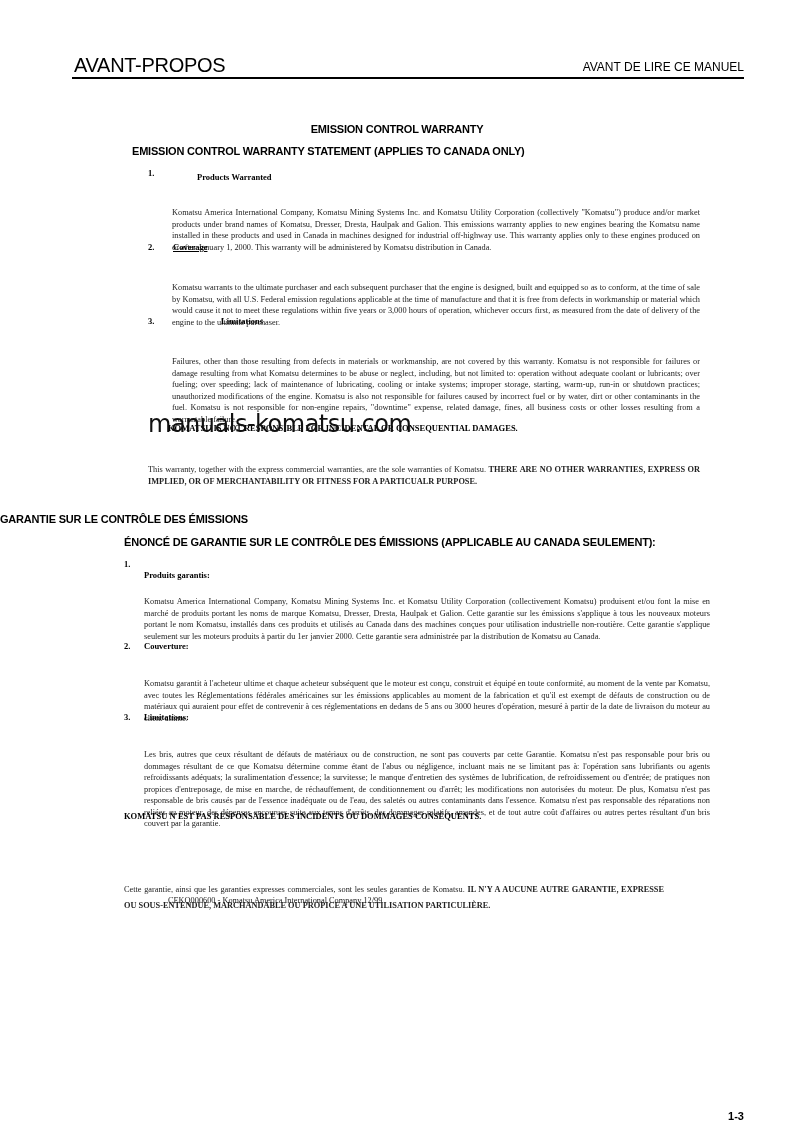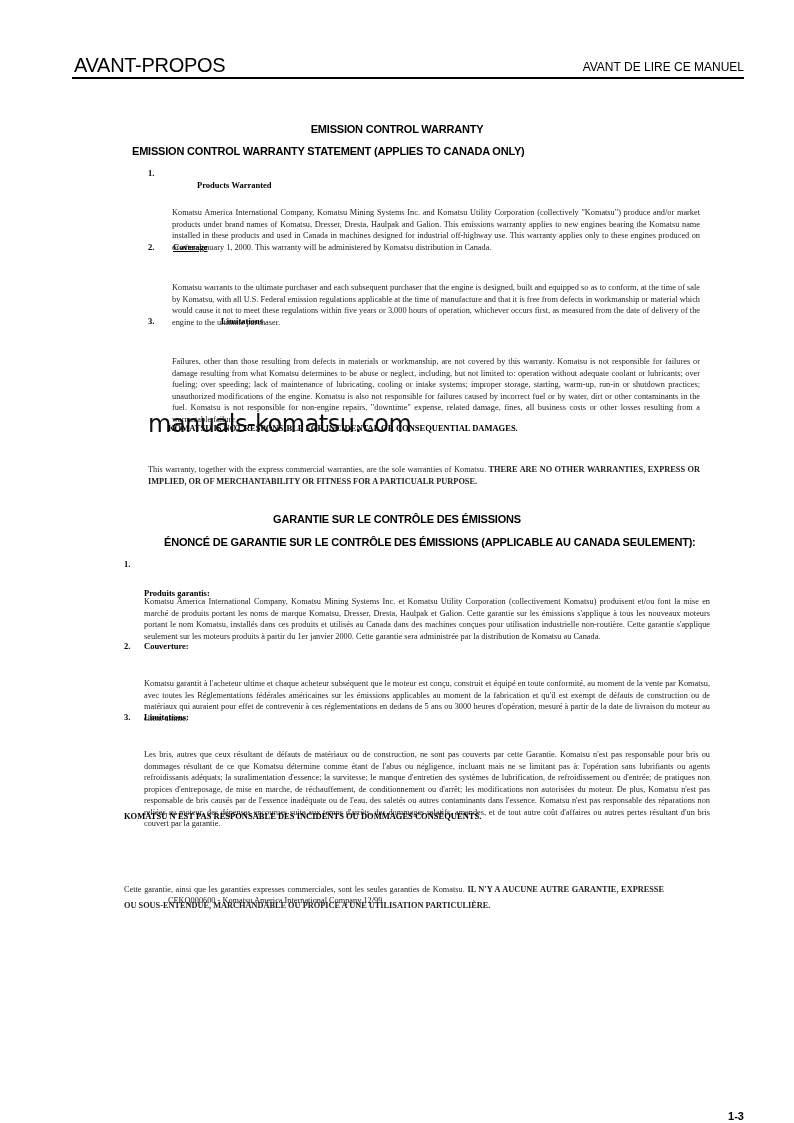--- a/index.html
+++ b/index.html
@@ -20,44 +20,44 @@
 <body>
 
 <div class="hdr-left">AVANT-PROPOS</div>
 <div class="hdr-right">AVANT DE LIRE CE MANUEL</div>
 <div class="hdr-rule"></div>
 
 <div class="abs sans-b" style="left:0;width:794px;top:123px;text-align:center;">EMISSION CONTROL WARRANTY</div>
 <div class="abs sans-b" style="left:132px;top:145px;">EMISSION CONTROL WARRANTY STATEMENT (APPLIES TO CANADA ONLY)</div>
 
 <div class="num" style="left:148px;top:168px;">1.</div>
-<div class="abs serif-b" style="left:173px;top:180px;padding-left:24px;">Products Warranted</div>
+<div class="abs serif-b" style="left:173px;top:172px;padding-left:24px;">Products Warranted</div>
 <div class="para serif" style="left:172px;top:187px;width:528px;">Komatsu America International Company, Komatsu Mining Systems Inc. and Komatsu Utility Corporation (collectively "Komatsu") produce and/or market products under brand names of Komatsu, Dresser, Dresta, Haulpak and Galion. This emissions warranty applies to new engines bearing the Komatsu name installed in these products and used in Canada in machines designed for industrial off-highway use. This warranty applies only to these engines produced on or after January 1, 2000. This warranty will be administered by Komatsu distribution in Canada.</div>
 
 <div class="num" style="left:148px;top:242px;">2.</div>
 <div class="abs serif-b" style="left:173px;top:242px;text-decoration:underline;">Coverage</div>
 <div class="para serif" style="left:172px;top:262px;width:528px;">Komatsu warrants to the ultimate purchaser and each subsequent purchaser that the engine is designed, built and equipped so as to conform, at the time of sale by Komatsu, with all U.S. Federal emission regulations applicable at the time of manufacture and that it is free from defects in workmanship or material which would cause it not to meet these regulations within five years or 3,000 hours of operation, whichever occurs first, as measured from the date of delivery of the engine to the ultimate purchaser.</div>
 
 <div class="num" style="left:148px;top:316px;">3.</div>
 <div class="abs serif-b" style="left:173px;top:316px;margin-left:48px;">Limitations</div>
 <div class="para serif" style="left:172px;top:336px;width:528px;">Failures, other than those resulting from defects in materials or workmanship, are not covered by this warranty. Komatsu is not responsible for failures or damage resulting from what Komatsu determines to be abuse or neglect, including, but not limited to: operation without adequate coolant or lubricants; over fueling; over speeding; lack of maintenance of lubricating, cooling or intake systems; improper storage, starting, warm-up, run-in or shutdown practices; unauthorized modifications of the engine. Komatsu is also not responsible for failures caused by incorrect fuel or by water, dirt or other contaminants in the fuel. Komatsu is not responsible for non-engine repairs, "downtime" expense, related damage, fines, all business costs or other losses resulting from a warrantable failure.</div>
 
 <div class="abs serif-b" style="left:168px;top:423px;">KOMATSU IS NOT RESPONSIBLE FOR INCIDENTAL OR CONSEQUENTIAL DAMAGES.</div>
 <div class="watermark">manuals-komatsu.com</div>
 
 <div class="para serif" style="left:148px;top:444px;width:552px;line-height:12px;">
   <span>This warranty, together with the express commercial warranties, are the sole warranties of Komatsu.</span>
   <b>THERE ARE NO OTHER WARRANTIES, EXPRESS OR IMPLIED, OR OF MERCHANTABILITY OR FITNESS FOR A PARTICUALR PURPOSE.</b>
 </div>
 
-<div class="abs sans-b" style="left:0;width:794px;top:513px;text-align:center;">GARANTIE SUR LE CONTRÔLE DES ÉMISSIONS</div>
-<div class="abs sans-b" style="left:124px;top:536px;margin-left:40px;">ÉNONCÉ DE GARANTIE SUR LE CONTRÔLE DES ÉMISSIONS (APPLICABLE AU CANADA SEULEMENT):</div>
+<div class="abs sans-b" style="left:0;width:794px;top:513px;text-align:left;">GARANTIE SUR LE CONTRÔLE DES ÉMISSIONS</div>
+<div class="abs sans-b" style="left:124px;top:536px;">ÉNONCÉ DE GARANTIE SUR LE CONTRÔLE DES ÉMISSIONS (APPLICABLE AU CANADA SEULEMENT):</div>
 
 <div class="num" style="left:124px;top:559px;">1.</div>
-<div class="abs serif-b" style="left:144px;top:588px;">Produits garantis:</div>
+<div class="abs serif-b" style="left:144px;top:570px;">Produits garantis:</div>
 <div class="para serif" style="left:144px;top:576px;width:566px;">Komatsu America International Company, Komatsu Mining Systems Inc. et Komatsu Utility Corporation (collectivement Komatsu) produisent et/ou font la mise en marché de produits portant les noms de marque Komatsu, Dresser, Dresta, Haulpak et Galion. Cette garantie sur les émissions s'applique à tous les nouveaux moteurs portant le nom Komatsu, installés dans ces produits et utilisés au Canada dans des machines conçues pour utilisation industrielle non-routière. Cette garantie s'applique seulement sur les moteurs produits à partir du 1er janvier 2000. Cette garantie sera administrée par la distribution de Komatsu au Canada.</div>
 
 <div class="num" style="left:124px;top:641px;">2.</div>
 <div class="abs serif-b" style="left:144px;top:641px;">Couverture:</div>
 <div class="para serif" style="left:144px;top:658px;width:566px;">Komatsu garantit à l'acheteur ultime et chaque acheteur subséquent que le moteur est conçu, construit et équipé en toute conformité, au moment de la vente par Komatsu, avec toutes les Réglementations fédérales américaines sur les émissions applicables au moment de la fabrication et qu'il est exempt de défauts de construction ou de matériaux qui auraient pour effet de contrevenir à ces réglementations en dedans de 5 ans ou 3000 heures d'opération, mesuré à partir de la date de livraison du moteur au client ultime.</div>
 
 <div class="num" style="left:124px;top:712px;">3.</div>
 <div class="abs serif-b" style="left:144px;top:712px;">Limitations:</div>
 <div class="para serif" style="left:144px;top:729px;width:566px;">Les bris, autres que ceux résultant de défauts de matériaux ou de construction, ne sont pas couverts par cette Garantie. Komatsu n'est pas responsable pour bris ou dommages résultant de ce que Komatsu détermine comme étant de l'abus ou négligence, incluant mais ne se limitant pas à: l'opération sans lubrifiants ou agents refroidissants adéquats; la suralimentation d'essence; la survitesse; le manque d'entretien des systèmes de lubrification, de refroidissement ou d'entrée; de pratiques non propices d'entreposage, de mise en marche, de réchauffement, de conditionnement ou d'arrêt; les modifications non autorisées du moteur. De plus, Komatsu n'est pas responsable de bris causés par de l'essence inadéquate ou de l'eau, des saletés ou autres contaminants dans l'essence. Komatsu n'est pas responsable des réparations non reliées au moteur, des dépenses encourues suite aux temps d'arrêts, des dommages relatifs, amendes, et de tout autre coût d'affaires ou autres pertes résultant d'un bris couvert par la garantie.</div>
 

